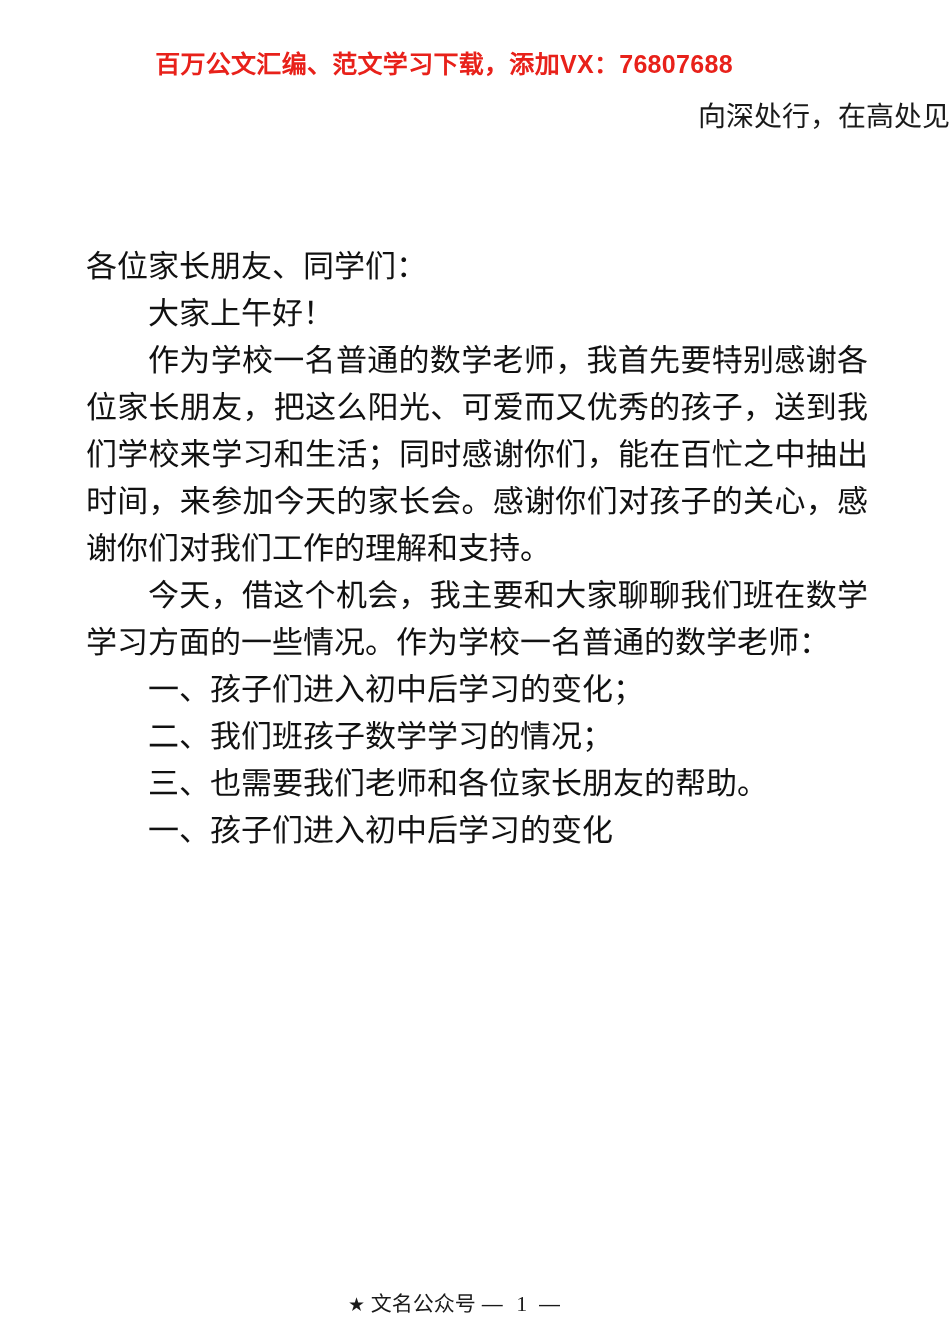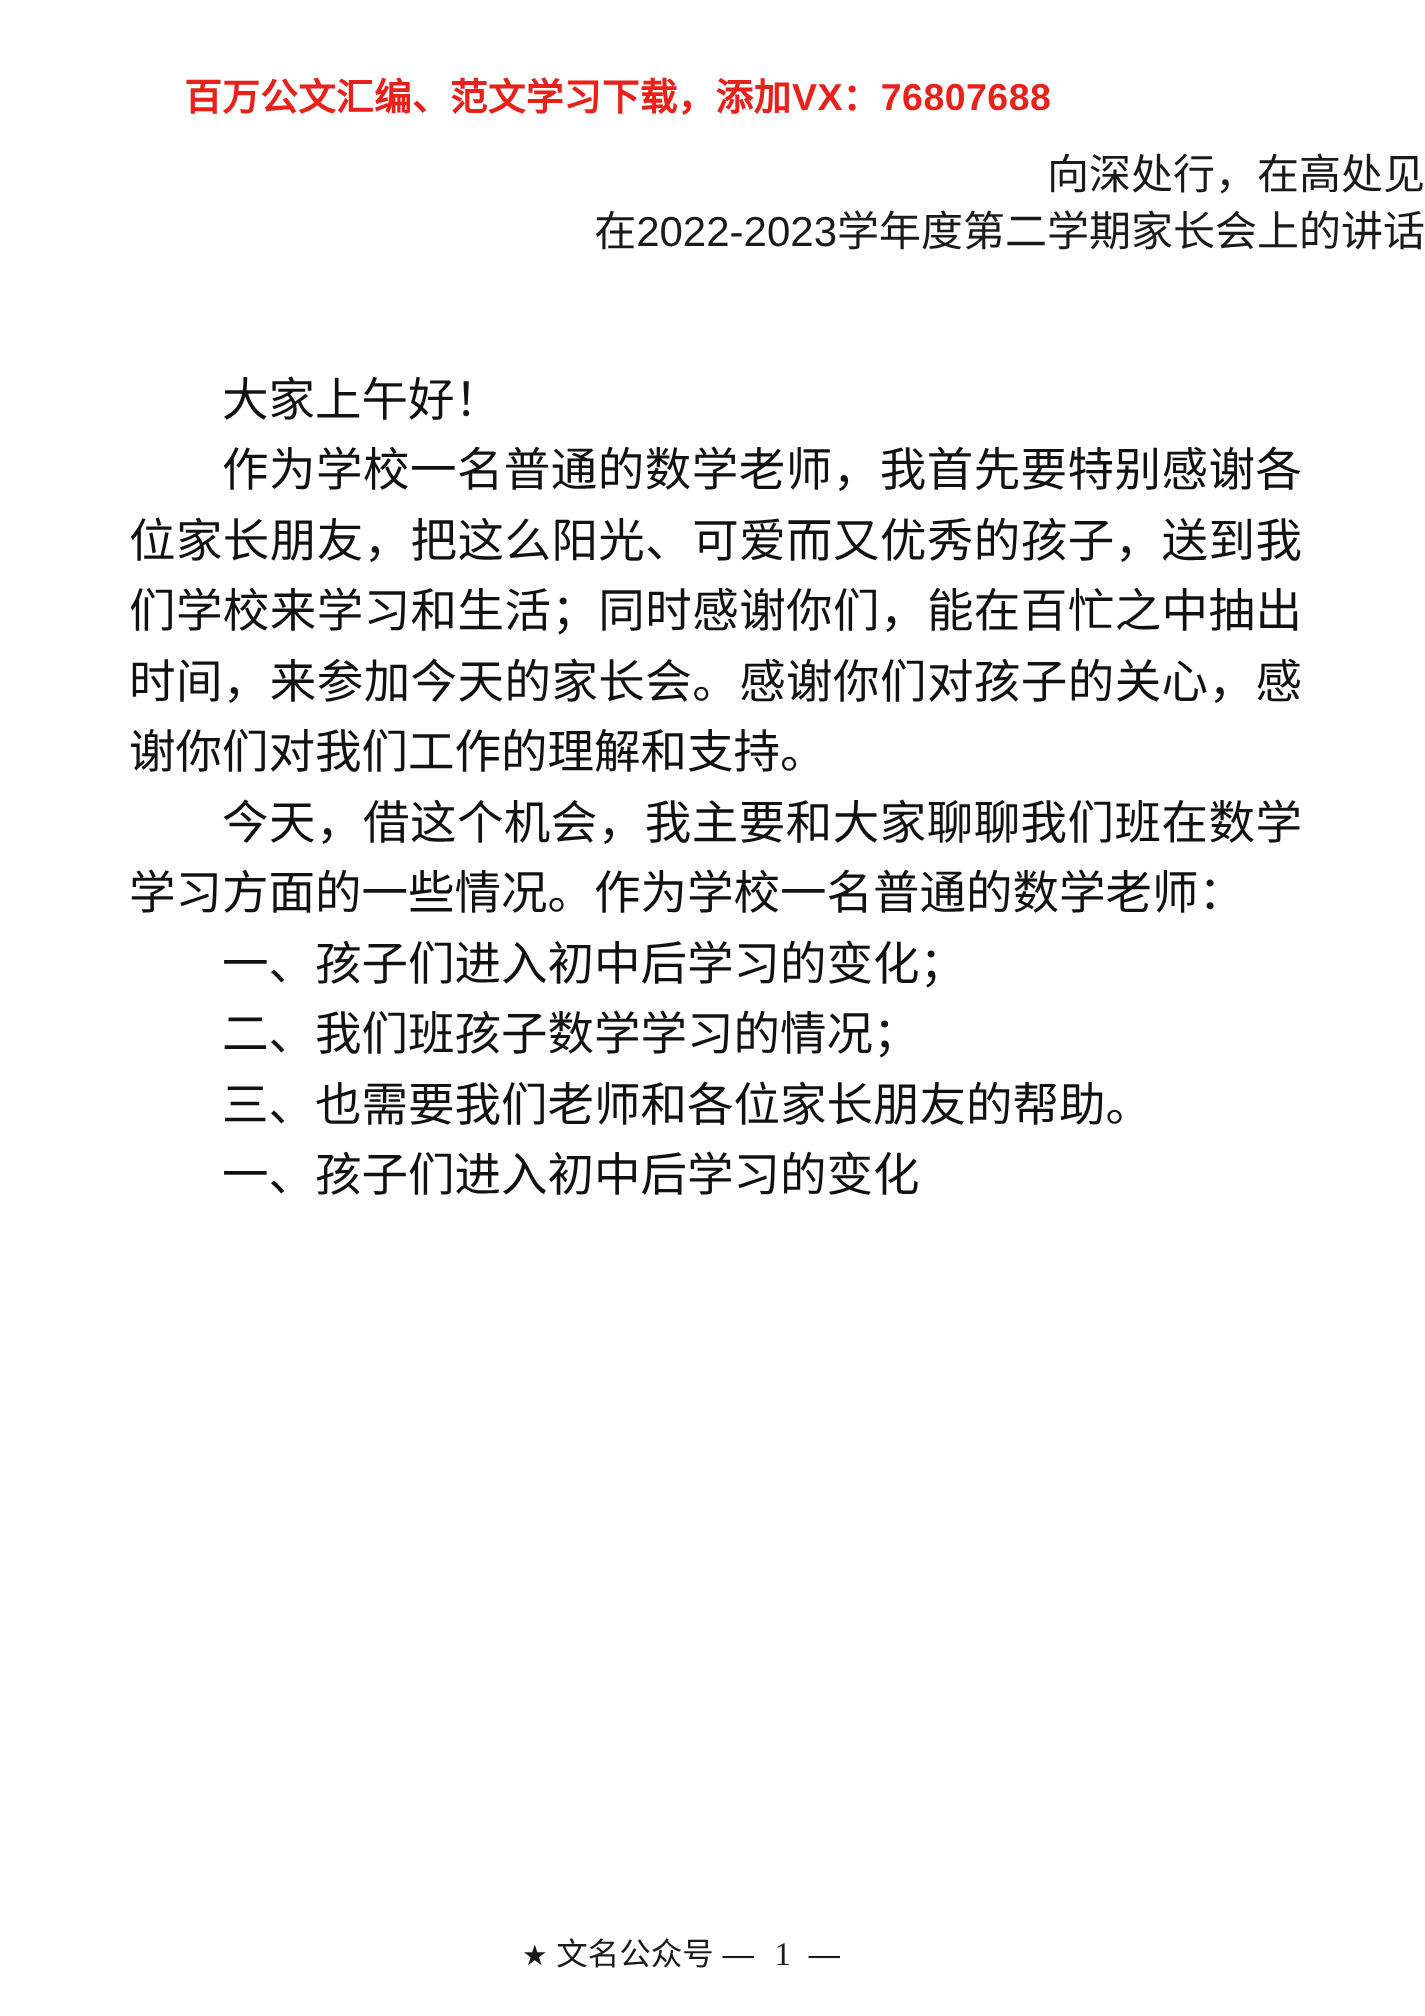--- a/index.html
+++ b/index.html
@@ -26,20 +26,21 @@
     position: absolute;
     top: 44px;
     left: 0;
     width: 824px;
     text-align: center;
     font-size: 25px;
     font-weight: bold;
     letter-spacing: 0.3px;
     color: #e8211a;
     white-space: nowrap;
+    padding-left: 32px;
   }
 
   
   .title-block {
     position: absolute;
     top: 98px;
     left: 0;
     width: 950px;
     text-align: right;
   }
@@ -92,25 +93,25 @@
 </style>
 </head>
 <body>
 
 <div class="page">
 
   <div class="promo-header">百万公文汇编、范文学习下载，添加VX：76807688</div>
 
   <div class="title-block">
     <div class="title-line">向深处行，在高处见</div>
-    <div class="title-line">在2022-2023学年度第二学期家长会上的讲话</div>
   </div>
 
   <div class="body-col">
 
+    <p class="para indent-0">各位家长朋友、同学们：</p>
 
     <p class="para indent-2">大家上午好！</p>
 
     <p class="para indent-2">作为学校一名普通的数学老师，我首先要特别感谢各位家长朋友，把这么阳光、可爱而又优秀的孩子，送到我们学校来学习和生活；同时感谢你们，能在百忙之中抽出时间，来参加今天的家长会。感谢你们对孩子的关心，感谢你们对我们工作的理解和支持。</p>
 
 
 
     <p class="para indent-2">今天，借这个机会，我主要和大家聊聊我们班在数学学习方面的一些情况。作为学校一名普通的数学老师：</p>
 
     <p class="para indent-2">一、孩子们进入初中后学习的变化；</p>

